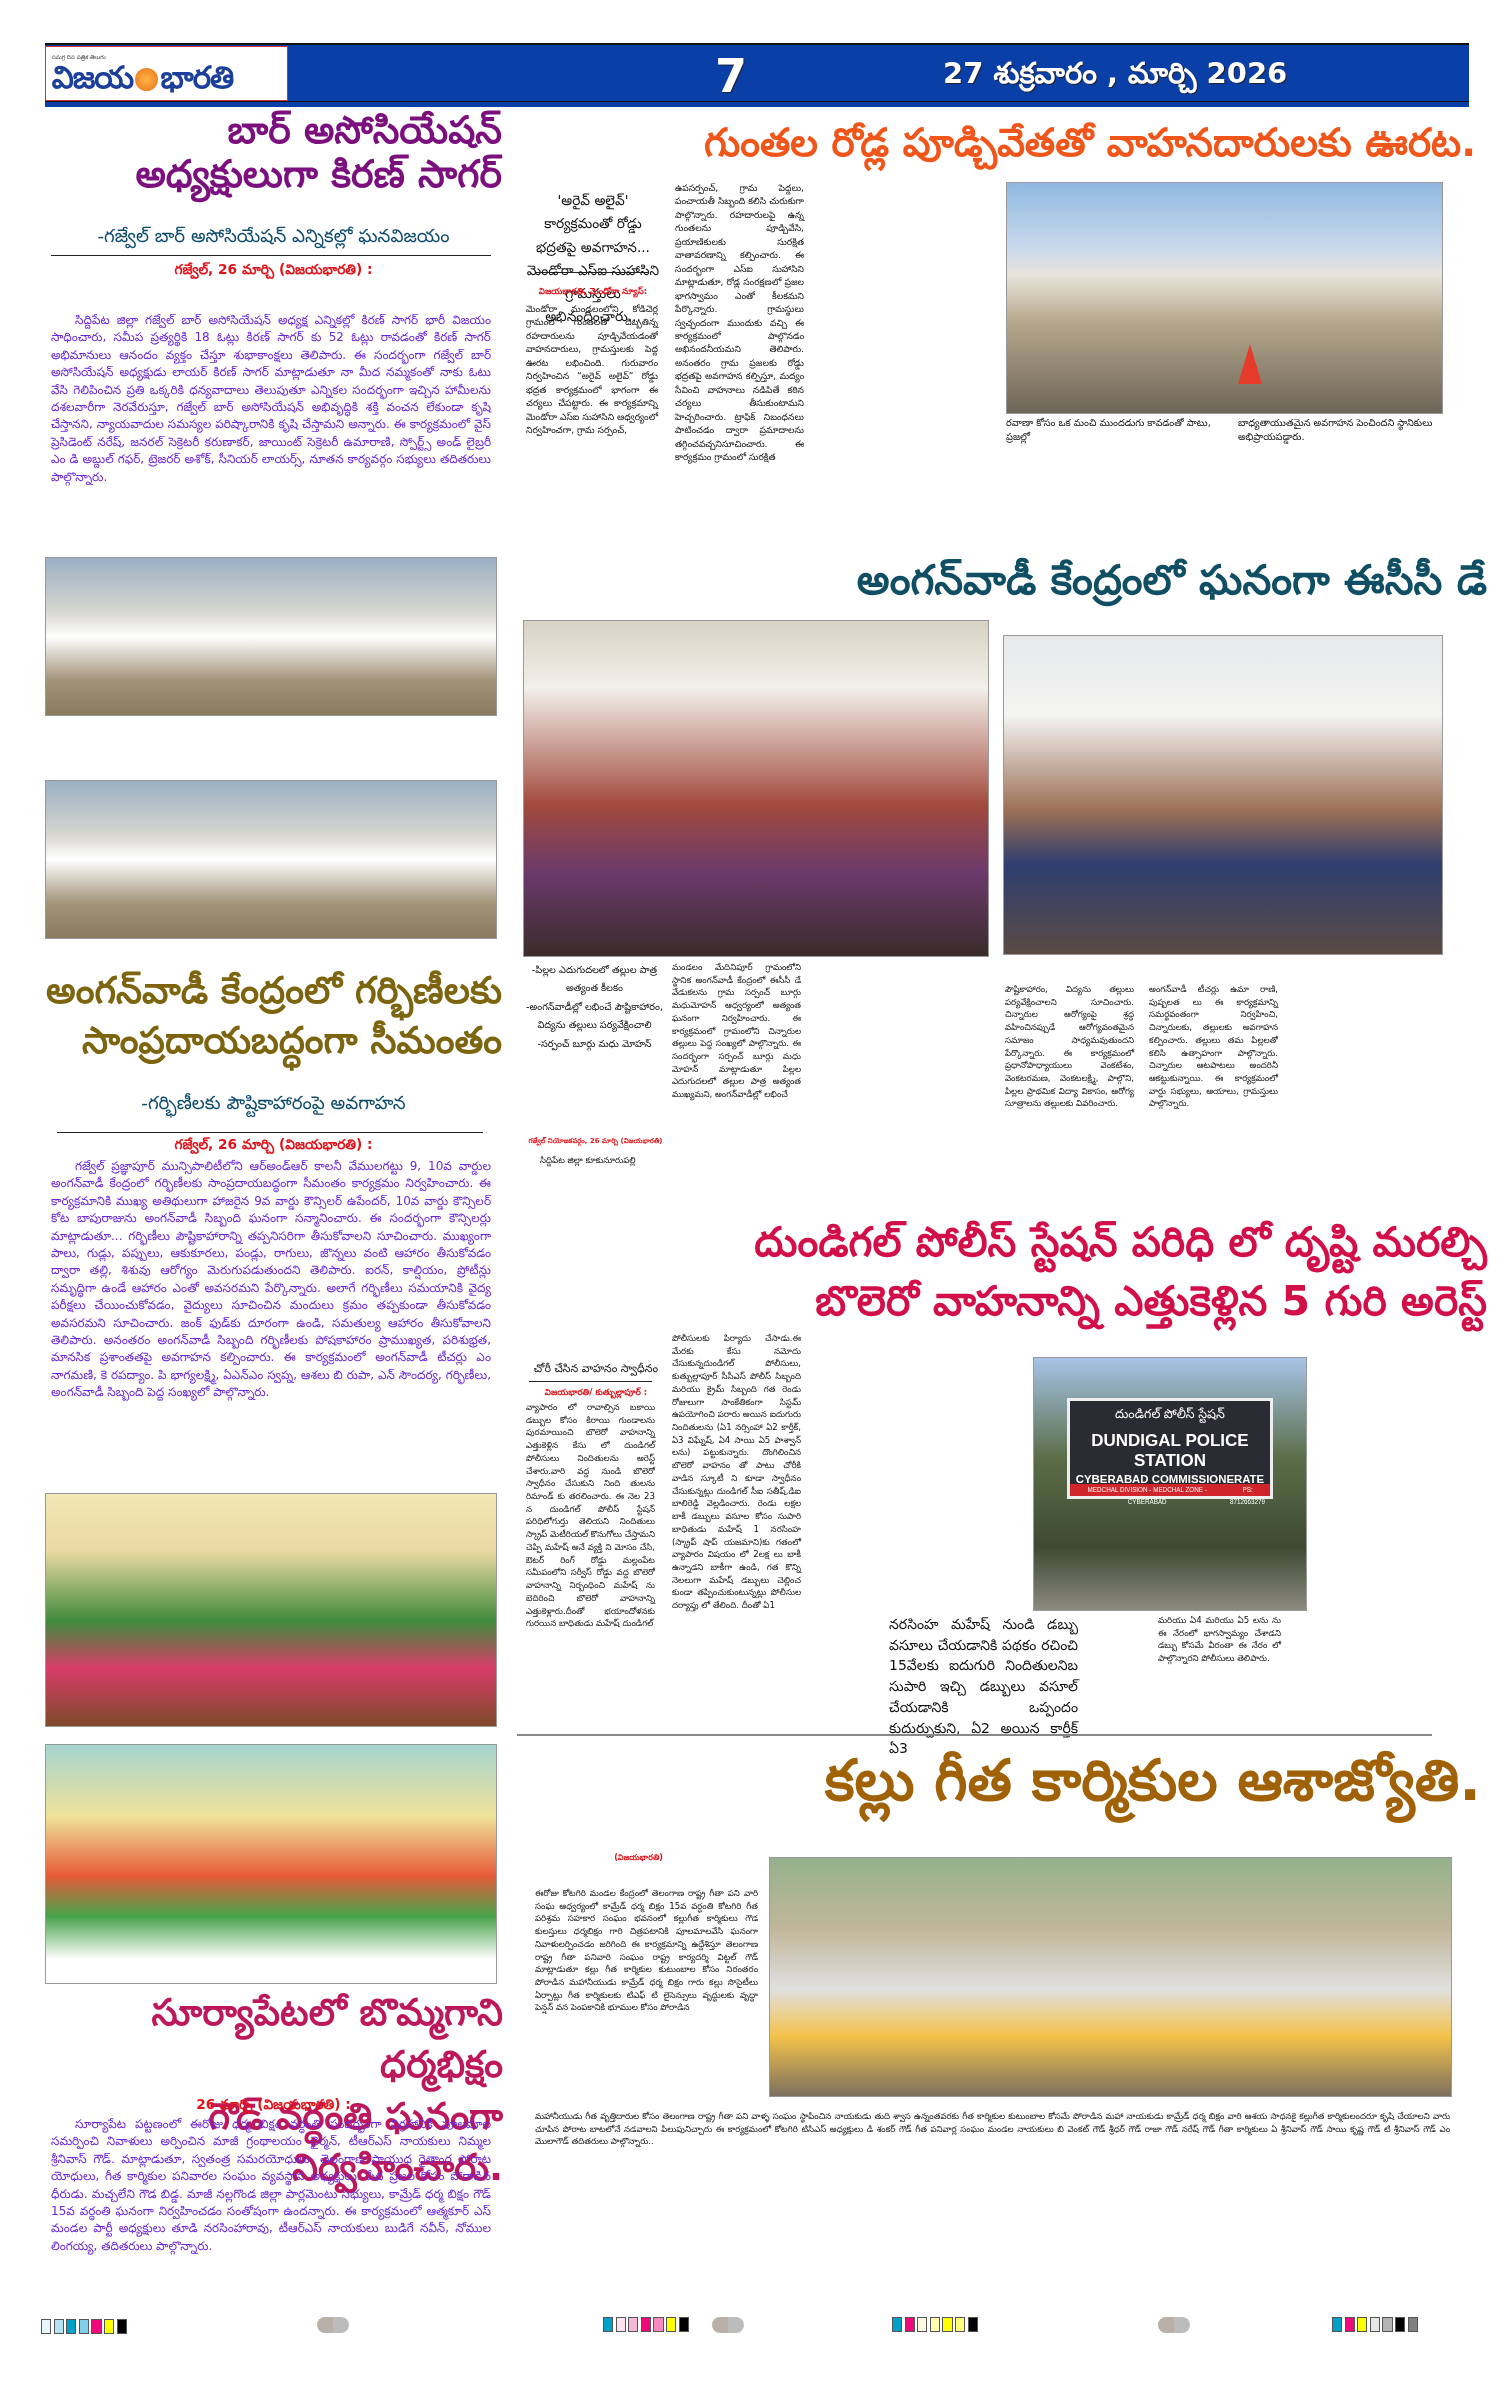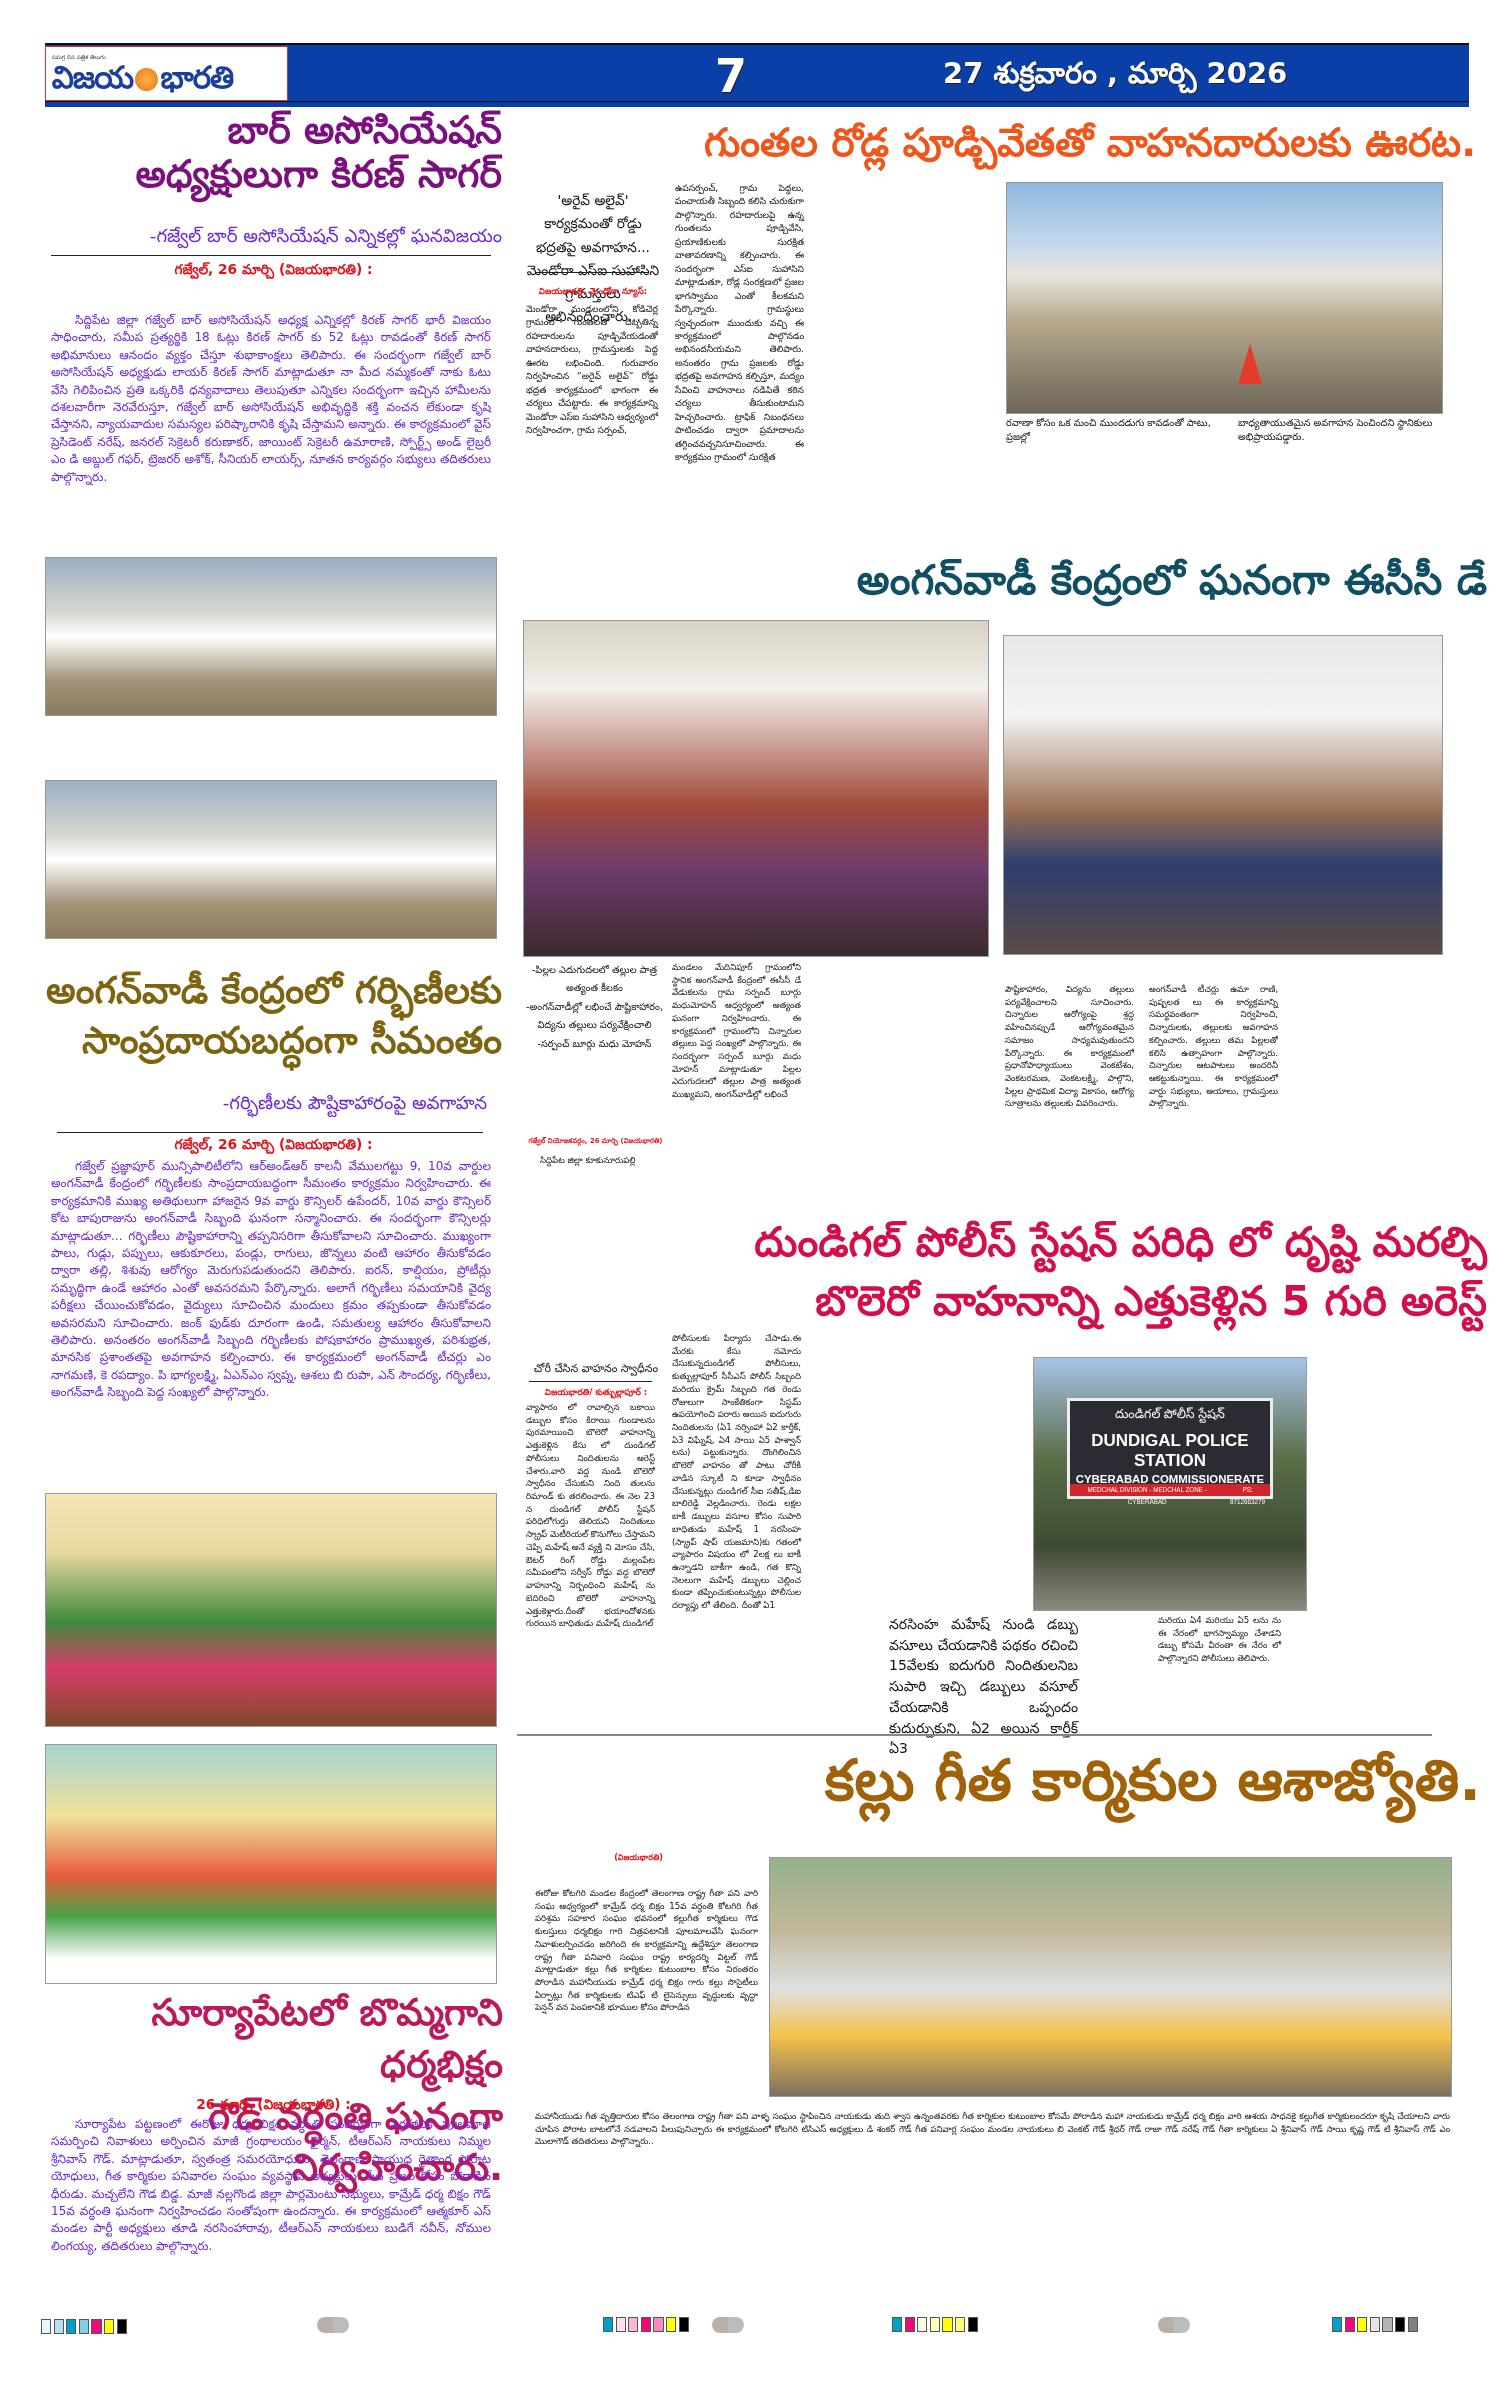--- a/index.html
+++ b/index.html
@@ -22,21 +22,21 @@
   
   .hl { font-weight: bold; text-align: right; line-height: 1.15; }
   .hl-purple { color: #7b0f7d; font-size: 38px; }
   .hl-orange { color: #f0561a; font-size: 39px; }
   .hl-teal { color: #0f4e63; font-size: 41px; }
   .hl-olive { color: #7d6510; font-size: 37px; }
   .hl-crimson { color: #d20f48; font-size: 41px; }
   .hl-red { color: #a16207; font-size: 57px; }
   .hl-black { color: #be185d; font-size: 37px; }
 
-  .subhead { font-size: 18.3px; text-align: right; color: #6d28d9; }
+  .subhead { font-size: 18.3px; text-align: center; color: #0c4a6e; }
   .subhead-sm { font-size: 13.7px; text-align: center; color: #111; line-height: 1.7; }
   .rule { height: 1.1px; background: #222; }
   .rule-grey { height: 1.7px; background: #888; }
   .dateline { color: #e1131a; font-weight: bold; font-size: 13.7px; text-align: center; }
 
   .body-text { font-size: 12px; line-height: 1.45; text-align: justify; color: #6d28d9; }
   .body-text p { text-indent: 2em; }
   .col-text { font-size: 12px; line-height: 1.48; text-align: justify; color: #111; }
 
   
@@ -92,21 +92,21 @@
   </div>
   <div class="abs photo ph-bar1" style="left:45px;top:557px;width:452px;height:159px;"></div>
   <div class="abs photo ph-bar1" style="left:45px;top:780px;width:452px;height:159px;"></div>
 </section>
 
 <section>
   <div class="abs hl hl-olive" style="left:45px;top:966px;width:457px;line-height:1.35;">
     <div>అంగన్‌వాడీ కేంద్రంలో గర్భిణీలకు</div>
     <div>సాంప్రదాయబద్ధంగా సీమంతం</div>
   </div>
-  <div class="abs subhead" style="left:30px;top:1092px;width:457px;">-గర్భిణీలకు పౌష్టికాహారంపై అవగాహన</div>
+  <div class="abs subhead" style="left:45px;top:1092px;width:457px;">-గర్భిణీలకు పౌష్టికాహారంపై అవగాహన</div>
   <div class="abs rule" style="left:57px;top:1132px;width:426px;"></div>
   <div class="abs dateline" style="left:45px;top:1136px;width:457px;">గజ్వేల్, 26 మార్చి (విజయభారతి) :</div>
   <div class="abs body-text" style="left:51px;top:1158px;width:440px;">
     <p>గజ్వేల్ ప్రజ్ఞాపూర్ మున్సిపాలిటీలోని ఆర్అండ్ఆర్ కాలనీ వేములగట్టు 9, 10వ వార్డుల అంగన్‌వాడీ కేంద్రంలో గర్భిణీలకు సాంప్రదాయబద్ధంగా సీమంతం కార్యక్రమం నిర్వహించారు. ఈ కార్యక్రమానికి ముఖ్య అతిథులుగా హాజరైన 9వ వార్డు కౌన్సిలర్ ఉపేందర్, 10వ వార్డు కౌన్సిలర్ కోట బాపురాజును అంగన్‌వాడీ సిబ్బంది ఘనంగా సన్మానించారు. ఈ సందర్భంగా కౌన్సిలర్లు మాట్లాడుతూ... గర్భిణీలు పౌష్టికాహారాన్ని తప్పనిసరిగా తీసుకోవాలని సూచించారు. ముఖ్యంగా పాలు, గుడ్లు, పప్పులు, ఆకుకూరలు, పండ్లు, రాగులు, జొన్నలు వంటి ఆహారం తీసుకోవడం ద్వారా తల్లి, శిశువు ఆరోగ్యం మెరుగుపడుతుందని తెలిపారు. ఐరన్, కాల్షియం, ప్రోటీన్లు సమృద్ధిగా ఉండే ఆహారం ఎంతో అవసరమని పేర్కొన్నారు. అలాగే గర్భిణీలు సమయానికి వైద్య పరీక్షలు చేయించుకోవడం, వైద్యులు సూచించిన మందులు క్రమం తప్పకుండా తీసుకోవడం అవసరమని సూచించారు. జంక్ ఫుడ్‌కు దూరంగా ఉండి, సమతుల్య ఆహారం తీసుకోవాలని తెలిపారు. అనంతరం అంగన్‌వాడీ సిబ్బంది గర్భిణీలకు పోషకాహారం ప్రాముఖ్యత, పరిశుభ్రత, మానసిక ప్రశాంతతపై అవగాహన కల్పించారు. ఈ కార్యక్రమంలో అంగన్‌వాడీ టీచర్లు ఎం నాగమణి, కె రపద్యాం. పి భాగ్యలక్ష్మి, ఏఎన్ఎం స్వప్న, ఆశలు బి రుపా, ఎన్ సౌందర్య, గర్భిణీలు, అంగన్‌వాడీ సిబ్బంది పెద్ద సంఖ్యలో పాల్గొన్నారు.</p>
   </div>
   <div class="abs photo ph-seemantham" style="left:45px;top:1493px;width:452px;height:234px;"></div>
 </section>
 
 <section>
   <div class="abs photo ph-surya" style="left:45px;top:1744px;width:452px;height:240px;"></div>

